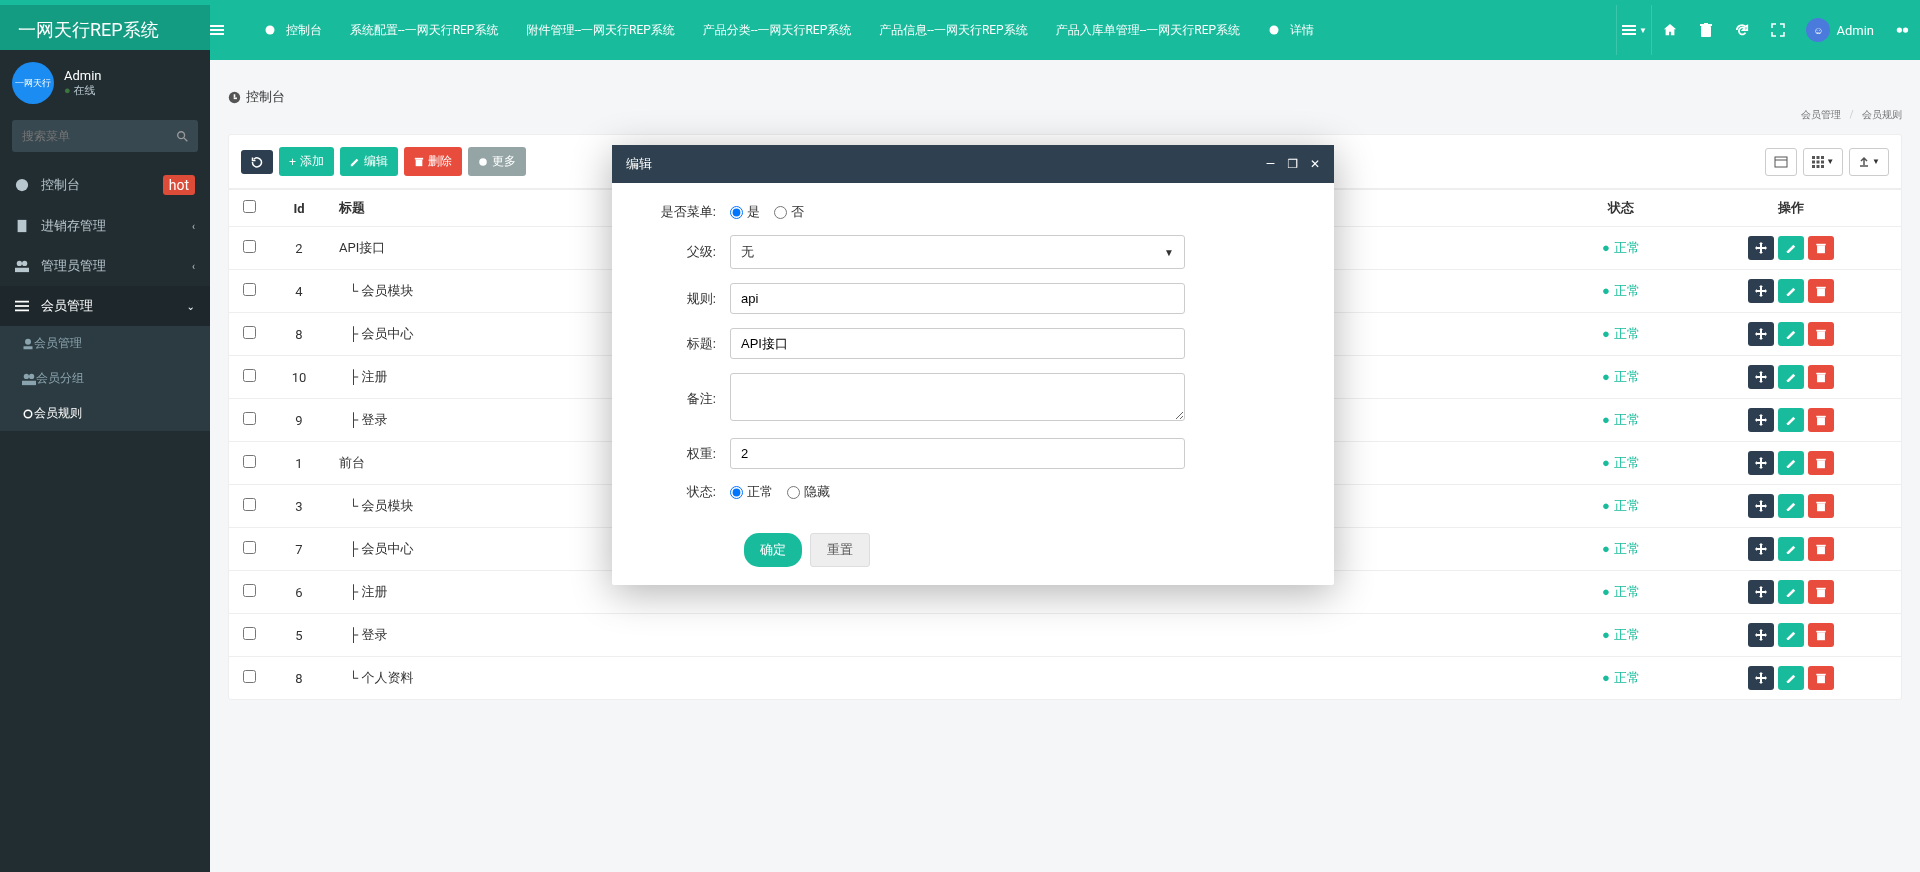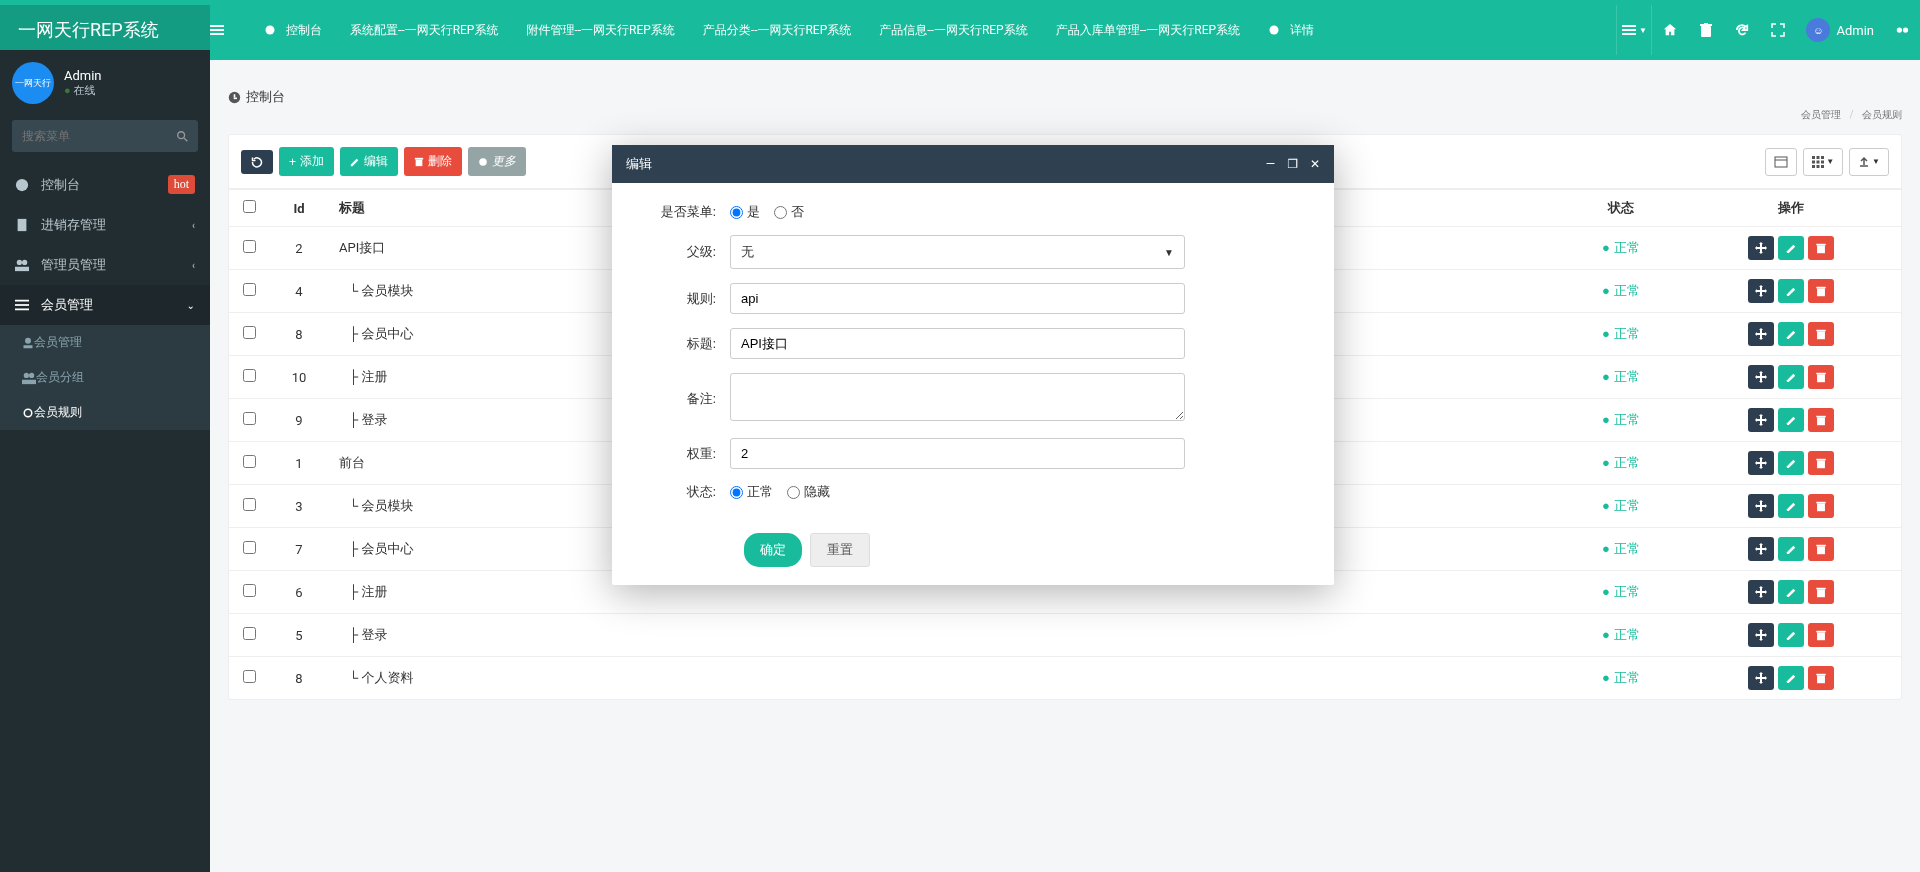--- a/index.html
+++ b/index.html
@@ -20,39 +20,39 @@
 .sidebar .userpanel .name{color:#fff;font-size:13px;}
 .sidebar .userpanel .status{font-size:11px;color:#b8c7ce;}
 .sidebar .userpanel .dot{color:#3c763d;}
 .sidebar .search{padding:4px 12px 12px;}
 .sidebar .search .box{background:#374850;border-radius:3px;display:flex;align-items:center;height:32px;padding:0 10px;}
 .sidebar .search input{background:transparent;border:none;color:#ccc;flex:1;outline:none;font-size:12px;}
 .sidebar .menu{list-style:none;}
 .sidebar .menu>li{position:relative;}
 .sidebar .menu>li>a{display:flex;align-items:center;padding:11px 15px;color:#b8c7ce;text-decoration:none;font-size:13px;}
 .sidebar .menu>li>a .mi{width:20px;margin-right:6px;}
-.sidebar .menu>li>a .label{margin-left:auto;font-size:12px;padding:2px 6px;border-radius:3px;color:#fff;font-family:Liberation Serif, serif;}
+.sidebar .menu>li>a .label{margin-left:auto;font-size:14px;padding:2px 6px;border-radius:3px;color:#fff;}
 .sidebar .menu>li>a .caret{margin-left:auto;font-size:10px;}
 .sidebar .menu>li.active>a{background:#1e282c;color:#fff;}
 .sidebar .submenu{list-style:none;background:#2c3b41;}
 .sidebar .submenu>li>a{display:flex;align-items:center;padding:9px 15px 9px 22px;color:#8aa4af;text-decoration:none;font-size:12px;}
 .sidebar .submenu>li.active>a{color:#fff;}
 .label-hot{background:#dd4b39;}
 .label-new{background:#605ca8;}
 .main{margin-left:210px;padding:0;}
 .contenthdr{padding:12px 18px;display:flex;align-items:center;font-size:13px;}
 .contenthdr .bc{margin-left:auto;color:#777;font-size:10px;margin-top:36px;}
 .contenthdr .bc .sep{margin:0 6px;color:#ccc;}
 .panel{margin:0 18px 18px;background:#fff;border:1px solid #eee;border-radius:3px;}
 .toolbar{padding:12px;display:flex;align-items:center;gap:6px;}
 .btn{display:inline-flex;align-items:center;padding:6px 10px;border-radius:3px;border:none;color:#fff;font-size:12px;cursor:pointer;gap:4px;}
 .btn-dark{background:#2c3e50;}
 .btn-green{background:#18bc9c;}
 .btn-red{background:#e74c3c;}
-.btn-gray{background:#95a5a6;font-style:italic;}
+.btn-gray{background:#95a5a6;}
 .toolbar .spacer{flex:1;}
 .table{width:100%;border-collapse:collapse;}
 .table th,.table td{padding:9px 10px;border-top:1px solid #eee;text-align:left;font-size:13px;}
 .table th{font-weight:bold;border-top:2px solid #eee;border-bottom:1px solid #eee;}
 .table td.center,.table th.center{text-align:center;}
 .status-ok{color:#18bc9c;}
 .status-ok::before{content:"●";margin-right:4px;}
 .row-actions{display:flex;gap:4px;justify-content:center;}
 .row-actions .ab{width:26px;height:24px;border-radius:3px;display:flex;align-items:center;justify-content:center;color:#fff;cursor:pointer;font-size:11px;}
 .ab-move{background:#2c3e50;}

